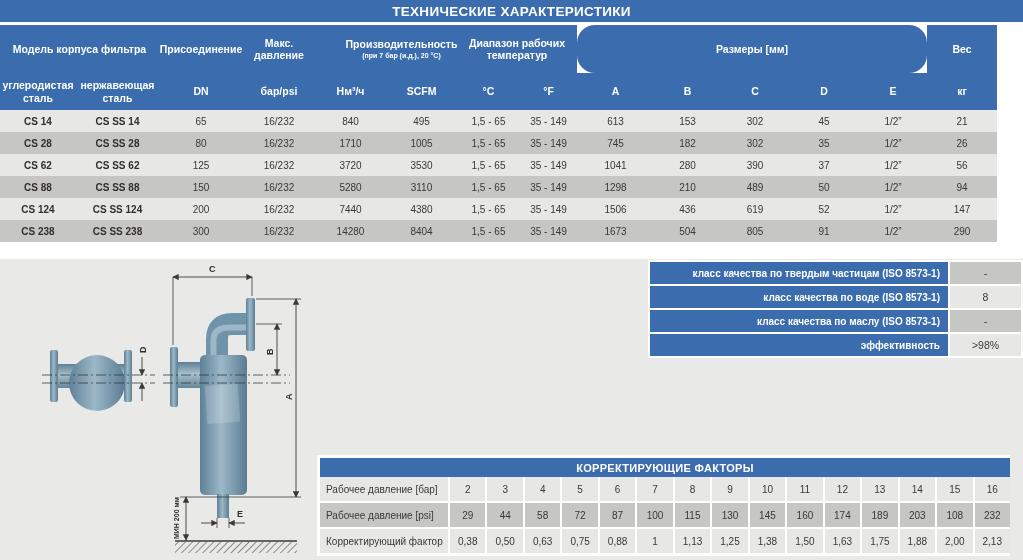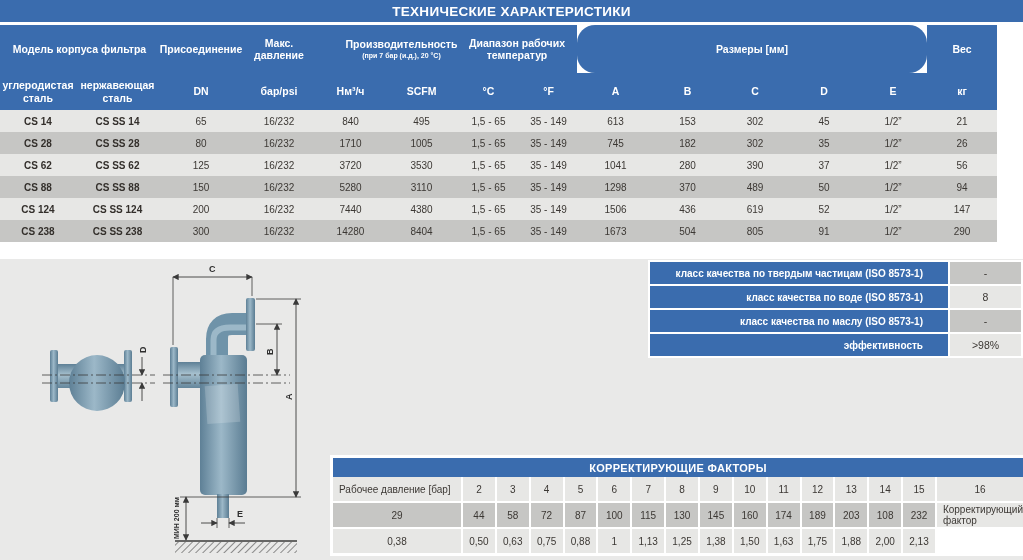--- a/index.html
+++ b/index.html
@@ -24,28 +24,28 @@
   .span5 { grid-column:span 5;border-radius:18px; }
   .dcell { display:flex; align-items:center; justify-content:center; font-size:10px; color:#3c3834; }
   .dcell.light { background:#e7e7e5; }
   .dcell.dark  { background:#c6c6c4; }
   .dcell.model { font-weight:bold; color:#332f2b; }
 
   
   .quality { position:absolute; left:648px; top:260px; width:375px; background:#fff; padding:2px 0 0 2px; }
   .qrow { display:flex; gap:2px; height:22px; margin-bottom:2px; }
   .qlabel { width:298px; background:#3a6cae; color:#fff; font-weight:bold; font-size:10px;
-    display:flex; align-items:center; justify-content:flex-end; padding-right:25px; }
+    display:flex; align-items:center; justify-content:flex-end; padding-right:8px; }
   .qval { width:71px; display:flex; align-items:center; justify-content:center;
     font-size:10.5px; color:#3c3834; }
   .qval.light { background:#e7e7e5; }
   .qval.dark  { background:#c6c6c4; }
 
   
-  .correction { position:absolute; left:330px; top:455px; width:693px; background:#fff; padding:3px 0 3px 3px; }
+  .correction { position:absolute; left:317px; top:455px; width:693px; background:#fff; padding:3px 0 3px 3px; }
   .corr-title { height:19px; background:#3a6cae; color:#fff; font-weight:bold; font-size:11px;
     display:flex; align-items:center; justify-content:center; letter-spacing:.3px; }
   .corr-grid { display:grid; grid-template-columns:128px repeat(15, 1fr); gap:2px;
     grid-auto-rows:24px; margin-top:0; }
   .clabel { display:flex; align-items:center; padding-left:6px; font-size:10px; color:#3c3834; }
   .cval { display:flex; align-items:center; justify-content:center; font-size:10px; color:#3c3834; }
   .corr-grid .light { background:#e7e7e5; }
   .corr-grid .dark  { background:#c6c6c4; }
 
   
@@ -135,21 +135,21 @@
     <div class="dcell light">56</div>
     <div class="dcell dark model">CS 88</div>
     <div class="dcell dark model">CS SS 88</div>
     <div class="dcell dark">150</div>
     <div class="dcell dark">16/232</div>
     <div class="dcell dark">5280</div>
     <div class="dcell dark">3110</div>
     <div class="dcell dark">1,5 - 65</div>
     <div class="dcell dark">35 - 149</div>
     <div class="dcell dark">1298</div>
-    <div class="dcell dark">370</div>
+    <div class="dcell dark">210</div>
     <div class="dcell dark">489</div>
     <div class="dcell dark">50</div>
     <div class="dcell dark">1/2”</div>
     <div class="dcell dark">94</div>
     <div class="dcell light model">CS 124</div>
     <div class="dcell light model">CS SS 124</div>
     <div class="dcell light">200</div>
     <div class="dcell light">16/232</div>
     <div class="dcell light">7440</div>
     <div class="dcell light">4380</div>
@@ -280,20 +280,21 @@
       <div class="cval light">7</div>
       <div class="cval light">8</div>
       <div class="cval light">9</div>
       <div class="cval light">10</div>
       <div class="cval light">11</div>
       <div class="cval light">12</div>
       <div class="cval light">13</div>
       <div class="cval light">14</div>
       <div class="cval light">15</div>
       <div class="cval light">16</div>
+      <div class="clabel dark">Рабочее давление [psi]</div>
       <div class="cval dark">29</div>
       <div class="cval dark">44</div>
       <div class="cval dark">58</div>
       <div class="cval dark">72</div>
       <div class="cval dark">87</div>
       <div class="cval dark">100</div>
       <div class="cval dark">115</div>
       <div class="cval dark">130</div>
       <div class="cval dark">145</div>
       <div class="cval dark">160</div>

